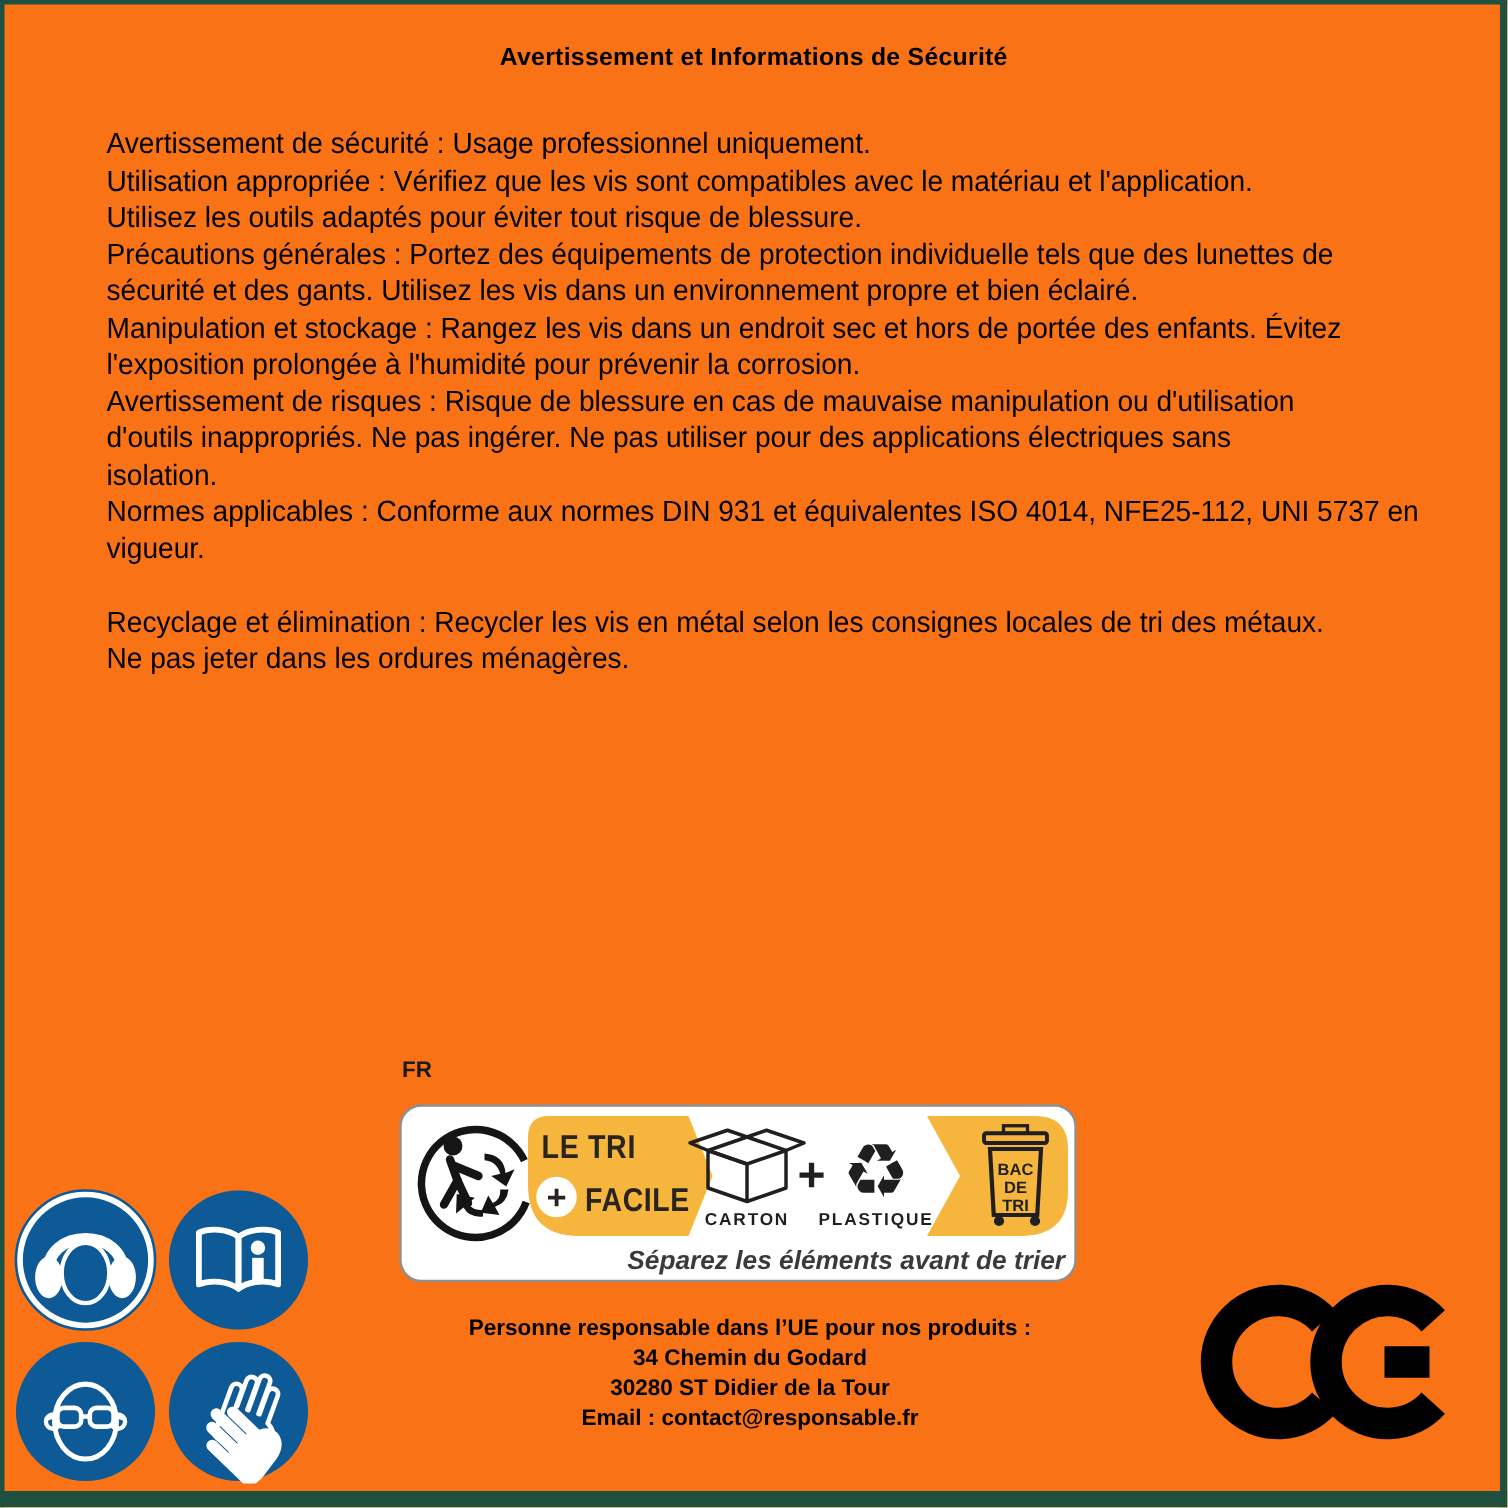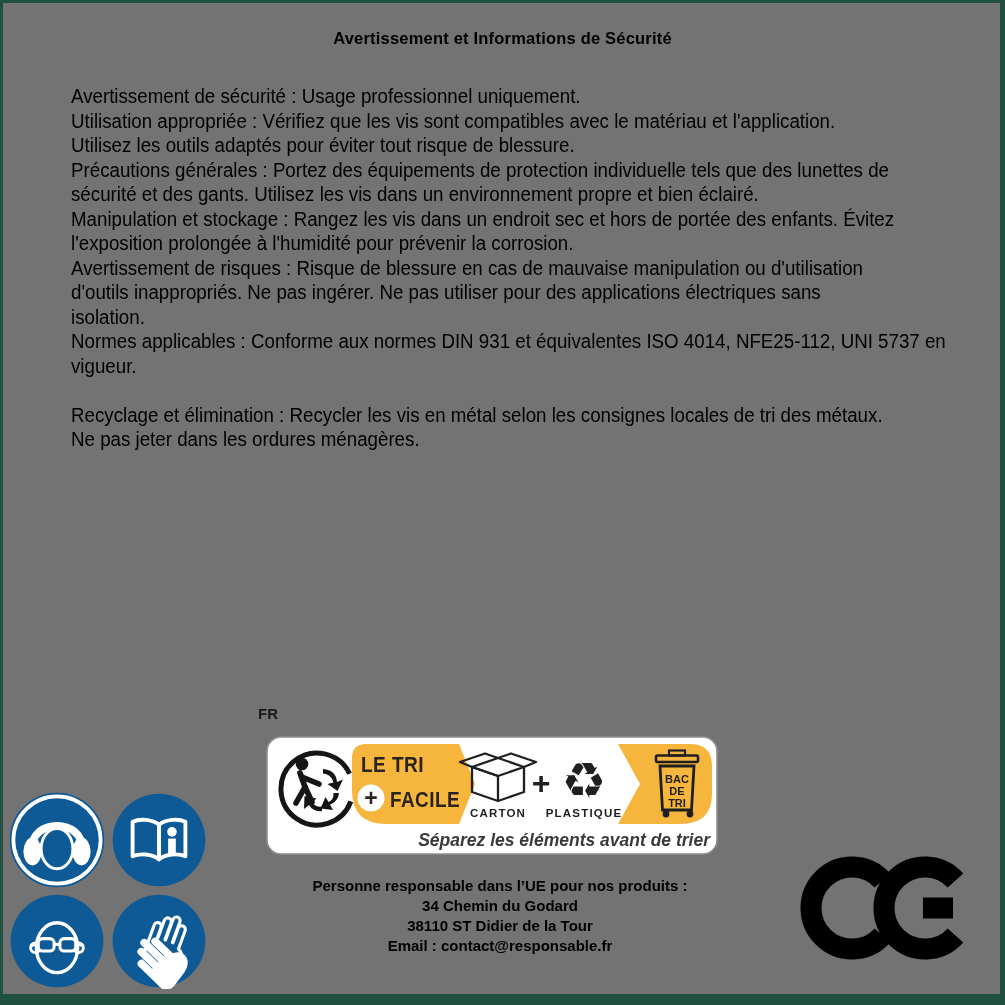--- a/index.html
+++ b/index.html
@@ -1,32 +1,32 @@
 <!DOCTYPE html>
 <html><head>
 <meta charset="utf-8">
 <style>
   html,body{margin:0;padding:0;background:#fff;}
-  .page{position:relative;width:1005px;height:1005px;background:#737373;overflow:hidden;
+  .page{position:relative;width:1005px;height:1005px;background:#f97316;overflow:hidden;
         font-family:"Liberation Sans",sans-serif;color:#000;}
   
   .edge{position:absolute;background:#1F5040;}
   .edge-top{left:0;top:0;width:1005px;height:3px;}
   .edge-left{left:0;top:0;width:3px;height:1005px;}
   .edge-right{right:0;top:0;width:5px;height:1005px;}
   .edge-bottom{left:0;bottom:0;width:1005px;height:11px;}
   
   .title{position:absolute;top:29px;left:0;width:100%;text-align:center;
          font-size:16.5px;font-weight:bold;letter-spacing:.2px;}
   
   .body-text{position:absolute;left:71px;top:84px;font-size:19.5px;line-height:24.5px;
              transform:scaleX(.96);transform-origin:left top;white-space:nowrap;}
   .body-text .ln{height:24.5px;}
   
-  .fr{position:absolute;left:258px;top:705px;font-size:15px;font-weight:bold;color:#1a1a1a;}
+  .fr{position:absolute;left:268px;top:705px;font-size:15px;font-weight:bold;color:#1a1a1a;}
   .triman{position:absolute;left:266px;top:736px;}
   .t-brand{font-weight:bold;font-size:22px;fill:#2a2420;letter-spacing:.5px;}
   .t-plus{font-weight:bold;font-size:23px;fill:#2a2420;}
   .t-mat{font-weight:bold;font-size:11.5px;fill:#1f1f1f;letter-spacing:1.2px;}
   .t-bigplus{font-weight:bold;font-size:32px;fill:#1f1f1f;}
   .t-bin{font-weight:bold;font-size:11px;fill:#1f1f1f;}
   .t-caption{font-style:italic;font-weight:bold;font-size:17.5px;fill:#3a3a3a;}
   .t-recycle{font-family:"DejaVu Sans",sans-serif;font-size:50px;fill:#1f1f1f;}
   
   .resp{position:absolute;left:251px;top:876px;width:498px;text-align:center;
@@ -156,21 +156,21 @@
     <text x="411" y="47" class="t-bin" text-anchor="middle">BAC</text>
     <text x="411" y="59" class="t-bin" text-anchor="middle">DE</text>
     <text x="411" y="71" class="t-bin" text-anchor="middle">TRI</text>
 
     <text x="444" y="110" class="t-caption" text-anchor="end">Séparez les éléments avant de trier</text>
   </svg>
 
   <div class="resp">
     <div>Personne responsable dans l’UE pour nos produits :</div>
     <div>34 Chemin du Godard</div>
-    <div>38110 ST Didier de la Tour</div>
+    <div>30280 ST Didier de la Tour</div>
     <div>Email : contact@responsable.fr</div>
   </div>
 
   <svg class="ce" width="170" height="114" viewBox="0 0 170 114">
     <title>CE</title>
     <path d="M83.5,29.6 A41,41 0 1 0 83.5,84.4" stroke="#000" stroke-width="21" fill="none"></path>
     <path d="M156.5,29.6 A41,41 0 1 0 156.5,84.4" stroke="#000" stroke-width="21" fill="none"></path>
     <rect x="124" y="46.5" width="30" height="21" fill="#000"></rect>
   </svg>
 

